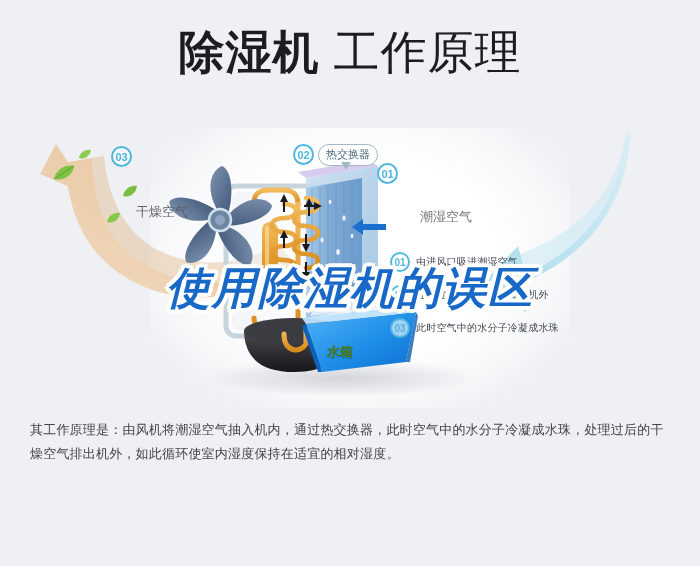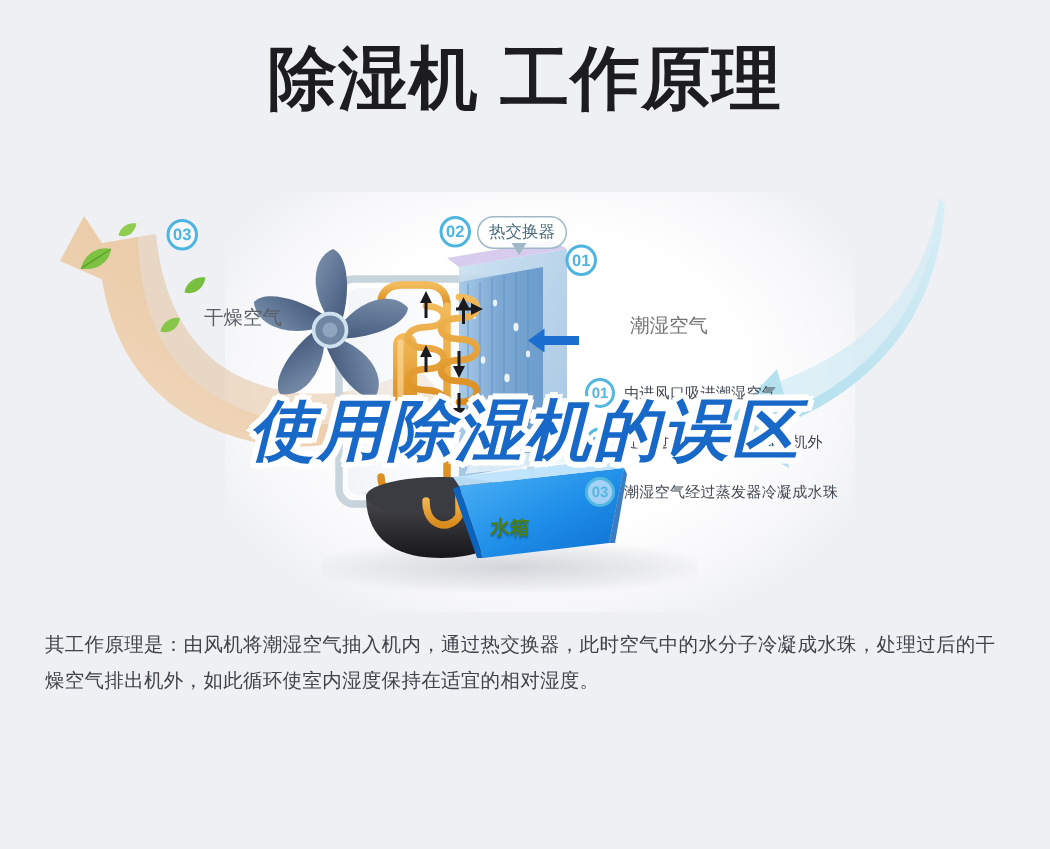--- a/index.html
+++ b/index.html
@@ -25,21 +25,21 @@
   }
   .title-text {
     font-size: 46px;
     font-weight: bold;
     color: #1d1d1f;
     letter-spacing: 1px;
     line-height: 60px;
     white-space: nowrap;
     display: inline-block;
   }
-  .title-text .t-b { font-weight: 700; }
+  .title-text .t-b { font-weight: 400; }
   .title-text .t-sp { display: inline-block; width: 14px; }
 
   
   .stage {
     position: absolute;
     left: 0;
     top: 118px;
     width: 700px;
     height: 290px;
   }
@@ -427,21 +427,21 @@
 </div>
 
 <div class="steps">
   <div class="step-row">
     <span class="step-num">01</span><span class="step-txt">由进风口吸进潮湿空气</span>
   </div>
   <div class="step-row">
     <span class="step-num">02</span><span class="step-txt">处理过后的干燥空气排出机外</span>
   </div>
   <div class="step-row">
-    <span class="step-num">03</span><span class="step-txt">潮湿空气经过蒸发器冷凝成水珠</span>
+    <span class="step-num">03</span><span class="step-txt">此时空气中的水分子冷凝成水珠</span>
   </div>
 </div>
 
 <div class="overlay-headline">
   <span>使用除湿机的误区</span>
 </div>
 
 <div class="body-copy">
   <p class="para">其工作原理是：由风机将潮湿空气抽入机内，通过热交换器，此时空气中的水分子冷凝成水珠，处理过后的干燥空气排出机外，如此循环使室内湿度保持在适宜的相对湿度。</p>
 </div>

